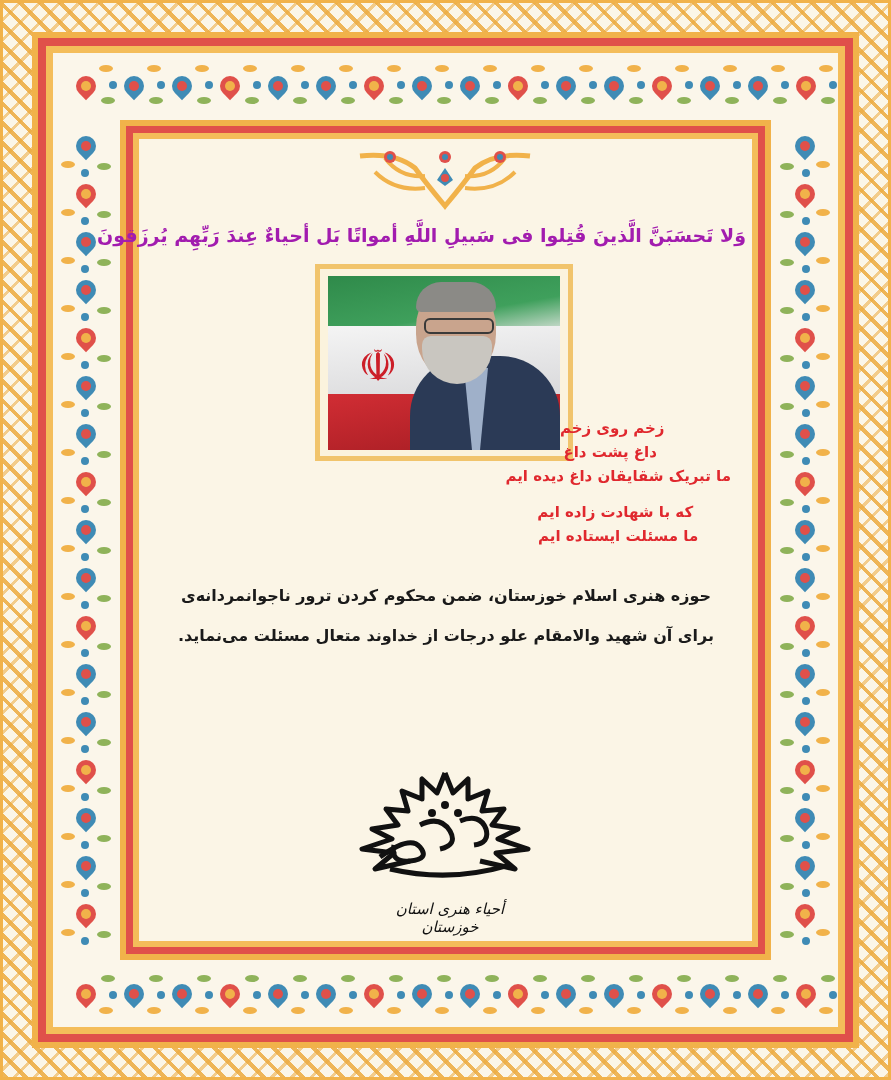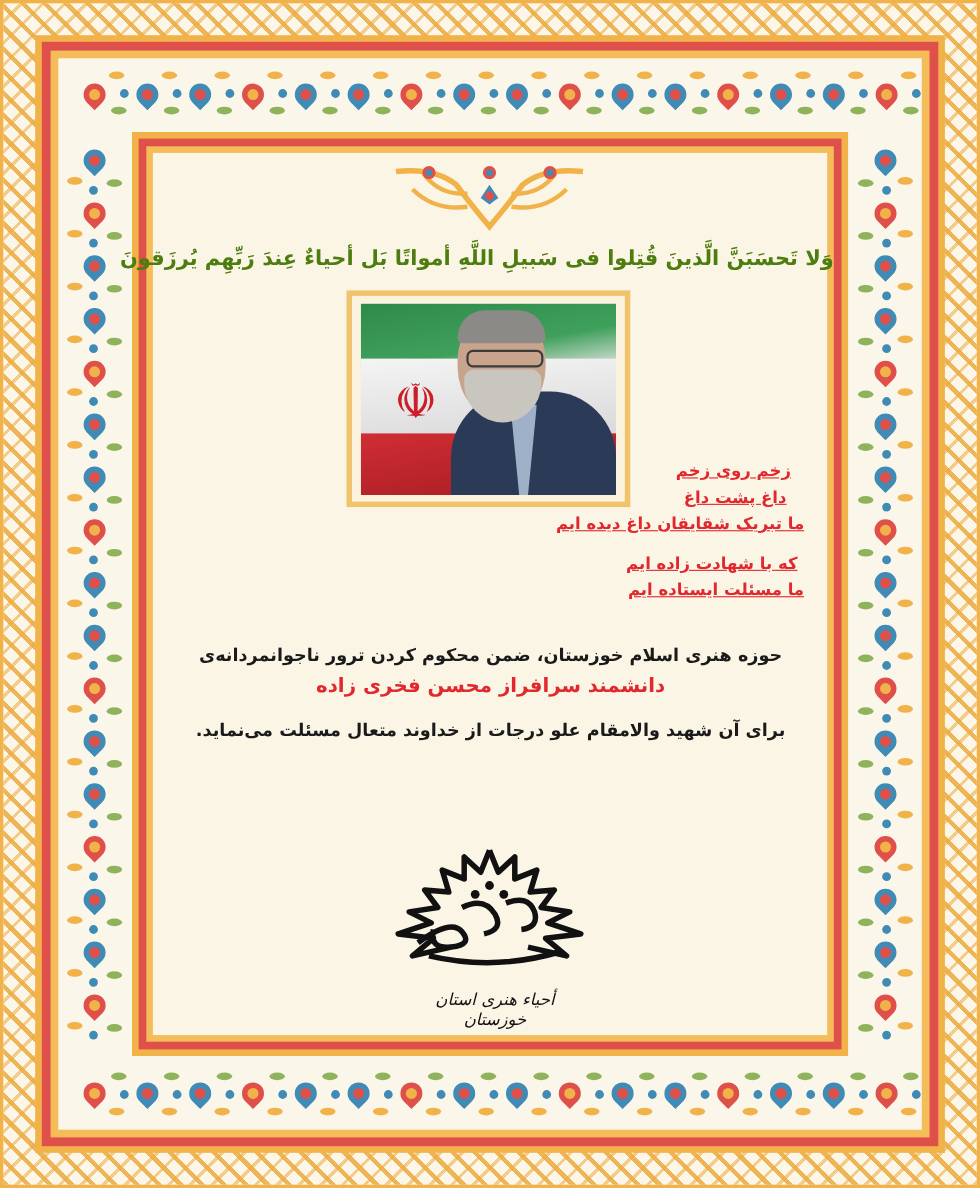--- a/index.html
+++ b/index.html
@@ -22,36 +22,36 @@
   .flower { position:absolute; width:26px; height:26px; }
   .flower .petal-b { position:absolute; left:3px; top:3px; width:20px; height:20px; background:#3f8bb5; border-radius:50% 50% 50% 0; transform:rotate(-45deg); }
   .flower .petal-r { position:absolute; left:8px; top:8px; width:10px; height:10px; background:#e0504a; border-radius:50%; }
   .flower.red .petal-b { background:#e0504a; }
   .flower.red .petal-r { background:#f1b24a; }
   .leaf { position:absolute; width:14px; height:7px; background:#f1b24a; border-radius:50%; }
   .leaf.g { background:#8fb35a; }
   .dot { position:absolute; width:8px; height:8px; background:#3f8bb5; border-radius:50%; }
 
   .ornament { left:355px; top:148px; width:180px; height:62px; }
-  .quran { left:166px; top:224px; width:592px; text-align:left; direction:rtl; color:#4d7c0f; font-weight:bold; font-size:19px; font-family:"DejaVu Sans", sans-serif; white-space:nowrap; }
+  .quran { left:154px; top:224px; width:592px; text-align:left; direction:rtl; color:#a21caf; font-weight:bold; font-size:19px; font-family:"DejaVu Sans", sans-serif; white-space:nowrap; }
   .photo-frame { left:315px; top:264px; width:258px; height:197px; background:#f1c46c; }
   .photo-inner { left:320px; top:269px; width:248px; height:187px; background:#fbf3dd; }
   .photo { left:328px; top:276px; width:232px; height:174px; overflow:hidden; background:#e9e9ea; }
   .flag-green { left:0; top:0; width:232px; height:60px; background:linear-gradient(170deg,#2f8a4a 0%, #3fa05c 60%, #e8e8e6 100%); }
   .flag-white { left:0; top:50px; width:232px; height:70px; background:linear-gradient(175deg,#f4f4f4,#d9d9db); }
   .flag-red { left:0; top:118px; width:232px; height:56px; background:linear-gradient(170deg,#d12d34,#a31c22); }
   .emblem { left:20px; top:64px; width:60px; height:52px; color:#cc1e28; font-size:44px; line-height:52px; text-align:center; font-weight:bold; }
   .man-suit { left:82px; top:80px; width:150px; height:94px; background:#2b3a56; border-radius:60px 60px 0 0; }
   .man-shirt { left:128px; top:92px; width:40px; height:82px; background:#9fb0c9; clip-path:polygon(20% 0,80% 0,60% 100%,40% 100%); }
   .man-head { left:88px; top:8px; width:80px; height:96px; background:#c9a48d; border-radius:45% 45% 48% 48%; }
   .man-hair { left:88px; top:6px; width:80px; height:30px; background:#8b8a86; border-radius:40px 40px 8px 8px; }
   .man-beard { left:94px; top:60px; width:70px; height:48px; background:#c9c6c0; border-radius:10px 10px 40px 40px; }
   .man-glasses { left:96px; top:42px; width:66px; height:12px; border:2px solid #3a3a3a; border-radius:6px; }
 
-  .poem { right:160px; top:416px; direction:rtl; text-align:right; color:#e0282e; font-weight:bold; font-size:15px; line-height:24px;text-decoration:underline; }
+  .poem { right:160px; top:416px; direction:rtl; text-align:center; color:#e0282e; font-weight:bold; font-size:15px; line-height:24px; }
   .poem div { white-space:nowrap; }
   .poem .l1 { margin-right:12px; }
   .poem .l2 { margin-right:16px; }
   .poem .l4 { margin-right:6px; margin-top:12px; }
 
   .stmt { left:150px; top:582px; width:592px; direction:rtl; text-align:center; color:#1a1a1a; font-weight:bold; font-size:16px; line-height:28px; }
   .stmt .name { color:#e0282e; font-size:18px; }
   .stmt .body { margin-top:10px; line-height:31px; font-size:16px; }
 
   .logo { left:350px; top:765px; width:190px; height:115px; }
@@ -568,21 +568,20 @@
 <div class="abs poem">
   <div class="l1">زخم روی زخم</div>
   <div class="l2">داغ پشت داغ</div>
   <div class="l3">ما تبریک شقایقان داغ دیده ایم</div>
   <div class="l4">که با شهادت زاده ایم</div>
   <div class="l5">ما مسئلت ایستاده ایم</div>
 </div>
 
 <div class="abs stmt">
   <div>حوزه هنری اسلام خوزستان، ضمن محکوم کردن ترور ناجوانمردانه‌ی</div>
-  <div class="name">دانشمند سرافراز محسن فخری زاده</div>
   <div class="body">
     <div>برای آن شهید والامقام علو درجات از خداوند متعال مسئلت می‌نماید.</div>
   </div>
 </div>
 
 <svg class="abs logo" viewBox="0 0 190 115">
   <g fill="none" stroke="#111" stroke-width="5" stroke-linejoin="round">
     <path d="M95 8 L103 28 L118 14 L118 34 L138 26 L132 46 L154 44 L142 60 L168 64 L148 74 L178 84 L146 88 L165 104 L130 96"></path>
     <path d="M95 8 L87 28 L72 14 L72 34 L52 26 L58 46 L36 44 L48 60 L22 64 L42 74 L12 84 L44 88 L25 104 L60 96"></path>
     <path d="M30 92 Q60 70 70 82 Q80 94 60 96 Q40 98 44 80 M70 60 Q90 50 100 66 Q108 80 90 84 M110 56 Q130 48 136 64 Q140 78 124 80 M40 104 Q100 118 160 100"></path>

